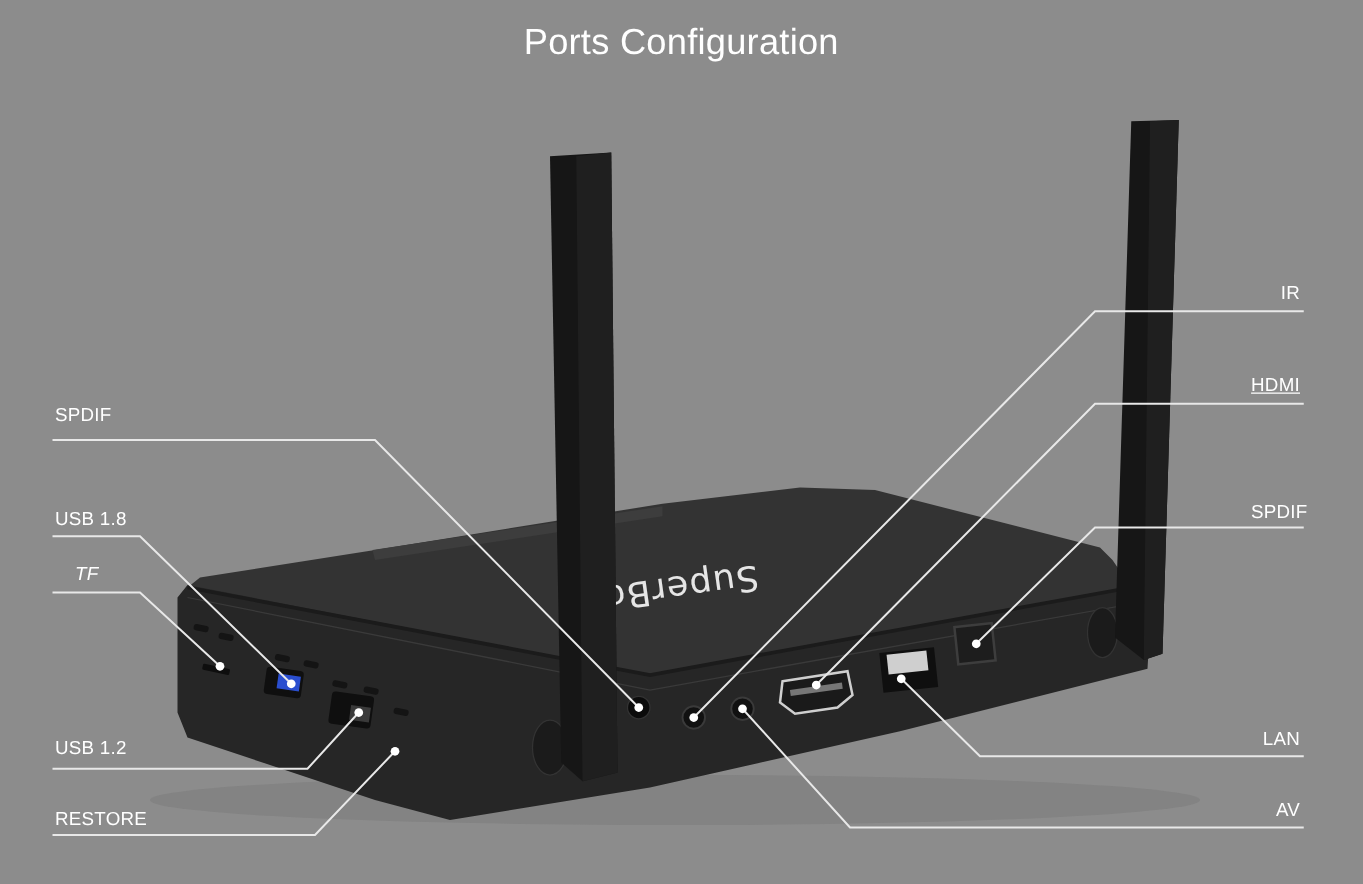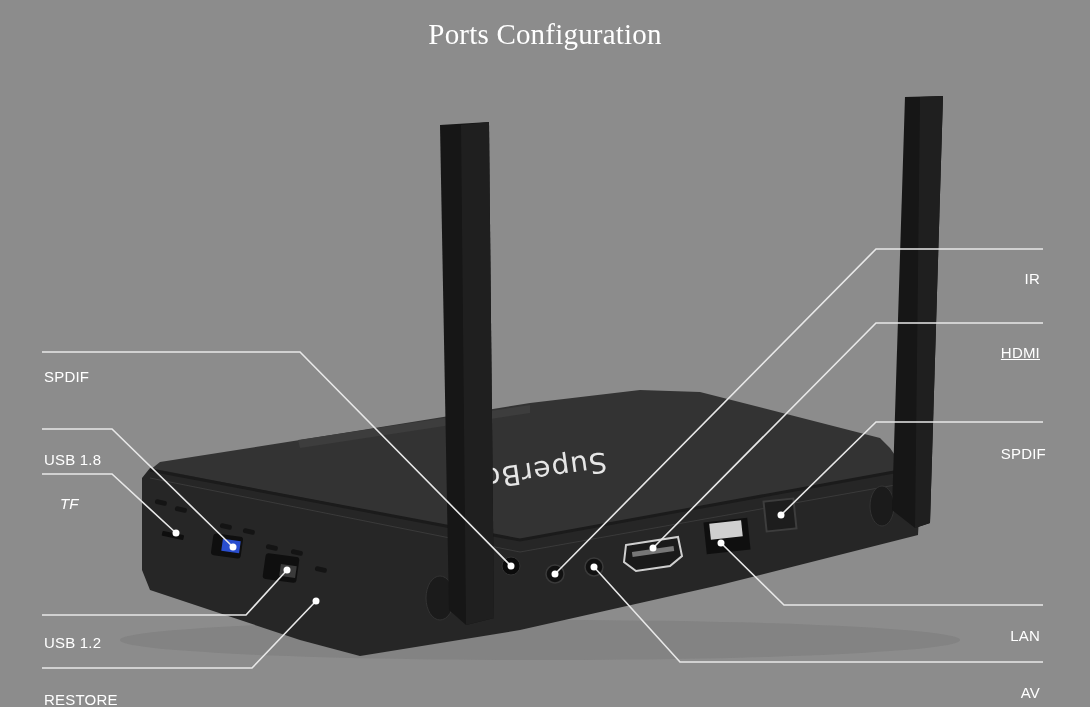--- a/index.html
+++ b/index.html
@@ -5,29 +5,28 @@
     html, body { margin: 0; padding: 0; }
     body {
       width: 1090px; height: 707px; overflow: hidden;
       background: #8c8c8c;
       font-family: "Liberation Sans", sans-serif;
       position: relative;
     }
     .title {
       position: absolute; left: 0; top: 18px; width: 1090px;
       text-align: center; color: #ffffff;
-      font-family: Liberation Serif, serif;
+      font-family: Liberation Sans, sans-serif;
       font-size: 29px; letter-spacing: 0.2px;
     }
     svg.scene { position: absolute; left: 0; top: 0; }
     .lbl {
       position: absolute; color: #ffffff; font-size: 15px;
       font-family: "Liberation Sans", sans-serif; letter-spacing: 0.2px;
       white-space: nowrap;
-      margin-top: 44px;
     }
     .lbl.right { text-align: right; }
   </style>
 </head>
 <body>
 
 <div class="title">Ports Configuration</div>
 
 <svg class="scene" width="1090" height="707" viewBox="0 0 1090 707">
 

